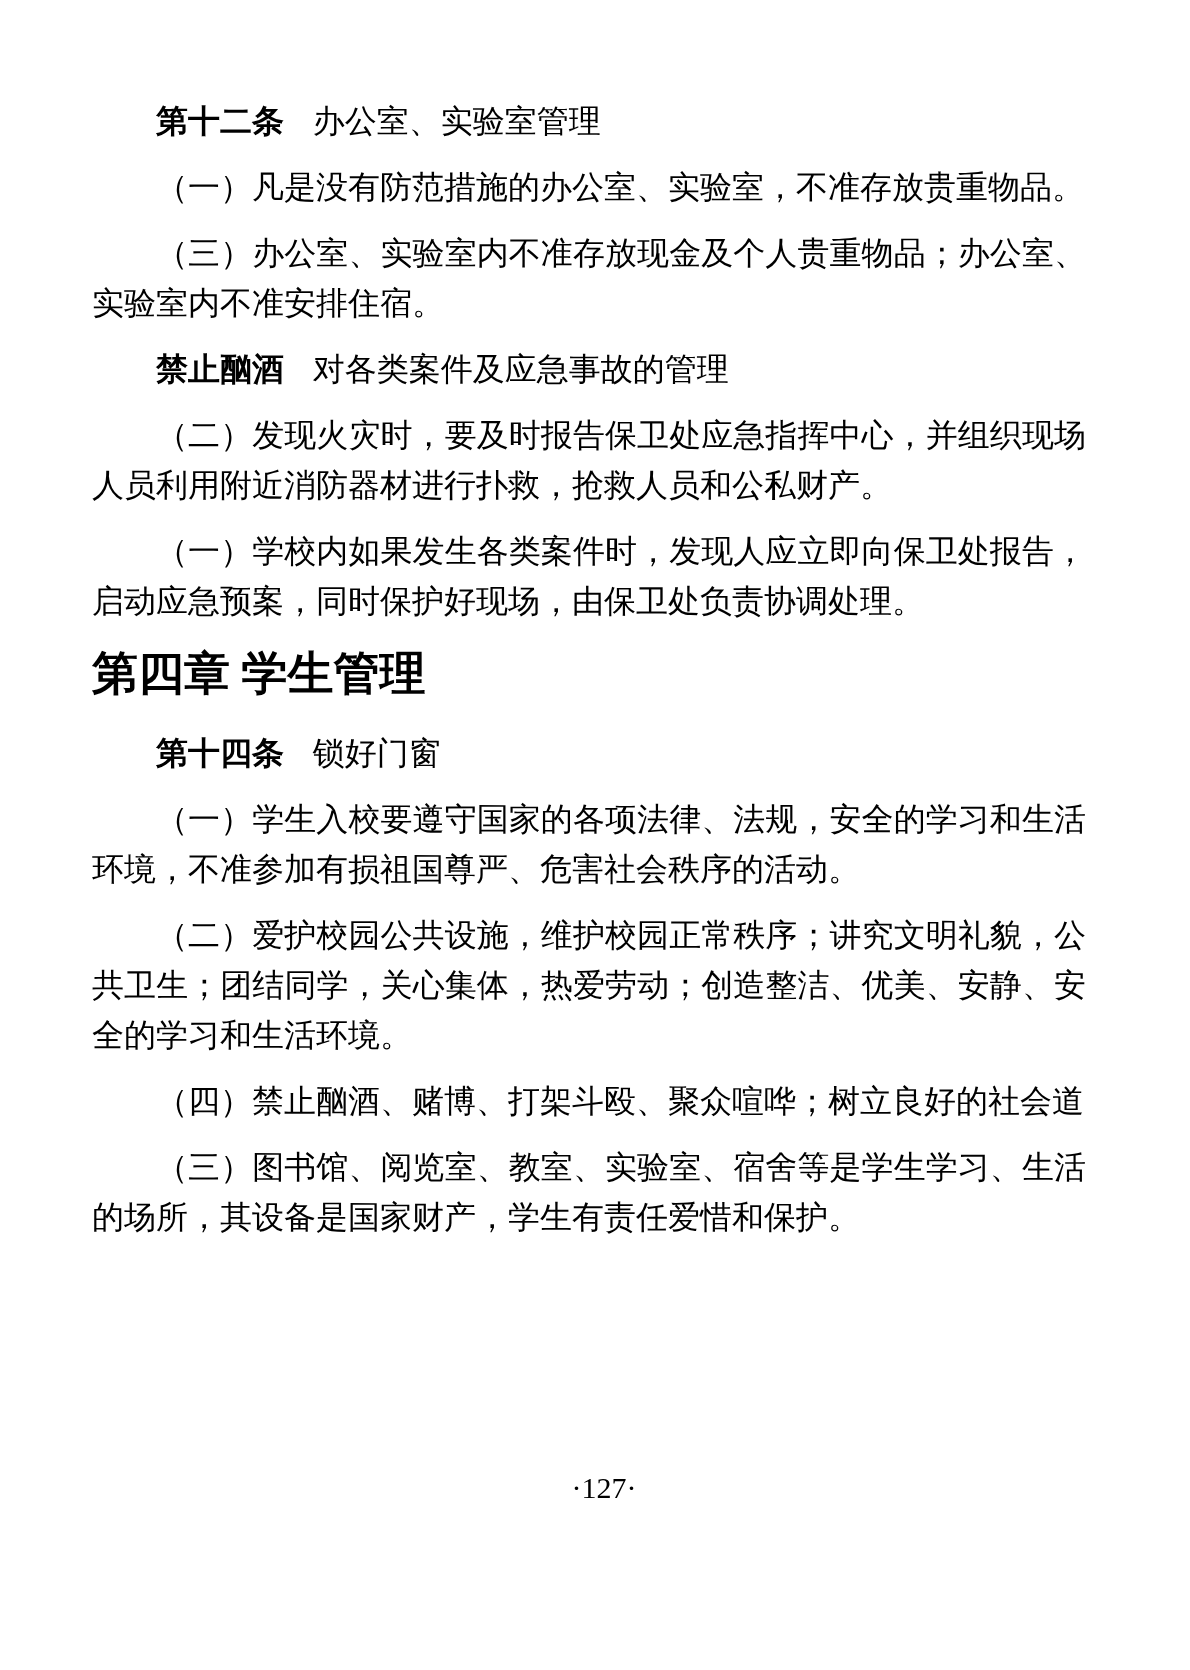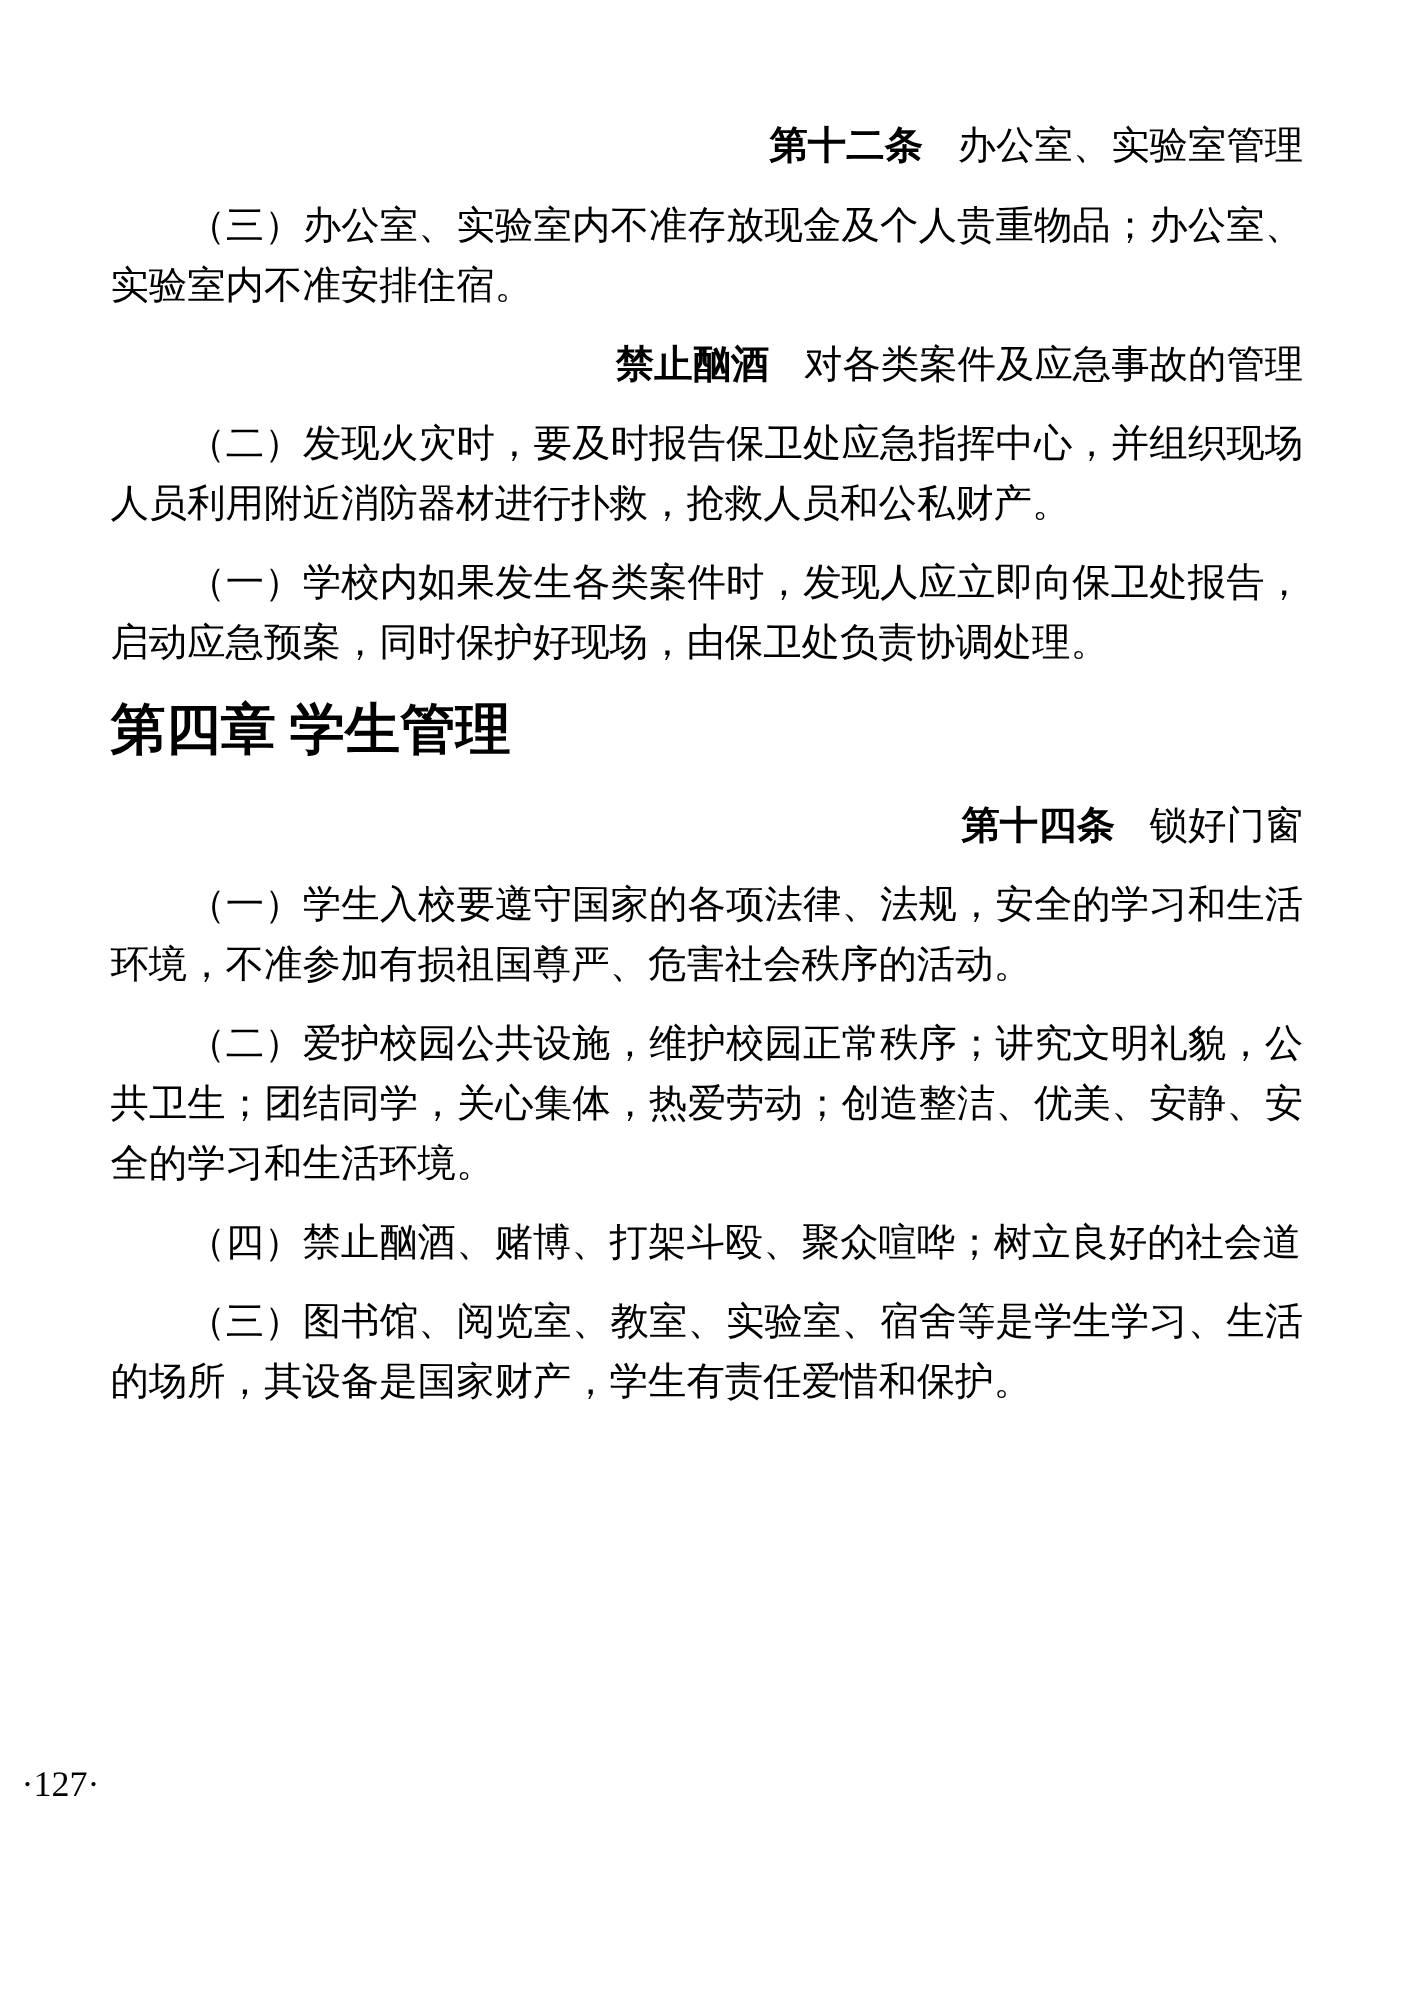--- a/index.html
+++ b/index.html
@@ -24,21 +24,20 @@
     text-align: justify;
     text-indent: 2em;
     margin: 0 0 16px 0;
     letter-spacing: 0;
   }
   .article-heading {
     font-size: 32px;
     line-height: 50px;
     text-indent: 2em;
     margin: 0 0 16px 0;
-    text-align: right;
   }
   .article-label {
     font-weight: bold;
     margin-right: 0.9em;
   }
   .article-title {
     font-weight: normal;
   }
   .chapter-heading {
     font-size: 46px;
@@ -46,32 +45,34 @@
     line-height: 64px;
     text-align: left;
     text-indent: 0;
     margin: 8px 0 22px 0;
   }
   .page-number {
     position: absolute;
     left: 0;
     right: 0;
     top: 1468px;
+    text-align: center;
     font-size: 30px;
     line-height: 40px;
     color: #000000;
     padding-left: 18px;
   }
 </style>
 </head>
 <body>
 
 <div class="page">
   <div class="content" id="content">
       <p class="article-heading"><span class="article-label">第十二条</span><span class="article-title">办公室、实验室管理</span></p>
+      <p class="paragraph">（一）凡是没有防范措施的办公室、实验室，不准存放贵重物品。</p>
       <p class="paragraph">（三）办公室、实验室内不准存放现金及个人贵重物品；办公室、实验室内不准安排住宿。</p>
       <p class="article-heading"><span class="article-label">禁止酗酒</span><span class="article-title">对各类案件及应急事故的管理</span></p>
       <p class="paragraph">（二）发现火灾时，要及时报告保卫处应急指挥中心，并组织现场人员利用附近消防器材进行扑救，抢救人员和公私财产。</p>
       <p class="paragraph">（一）学校内如果发生各类案件时，发现人应立即向保卫处报告，启动应急预案，同时保护好现场，由保卫处负责协调处理。</p>
       <h1 class="chapter-heading">第四章 学生管理</h1>
       <p class="article-heading"><span class="article-label">第十四条</span><span class="article-title">锁好门窗</span></p>
       <p class="paragraph">（一）学生入校要遵守国家的各项法律、法规，安全的学习和生活环境，不准参加有损祖国尊严、危害社会秩序的活动。</p>
       <p class="paragraph">（二）爱护校园公共设施，维护校园正常秩序；讲究文明礼貌，公共卫生；团结同学，关心集体，热爱劳动；创造整洁、优美、安静、安全的学习和生活环境。</p>
       <p class="paragraph">（四）禁止酗酒、赌博、打架斗殴、聚众喧哗；树立良好的社会道</p>
       <p class="paragraph">（三）图书馆、阅览室、教室、实验室、宿舍等是学生学习、生活的场所，其设备是国家财产，学生有责任爱惜和保护。</p>

